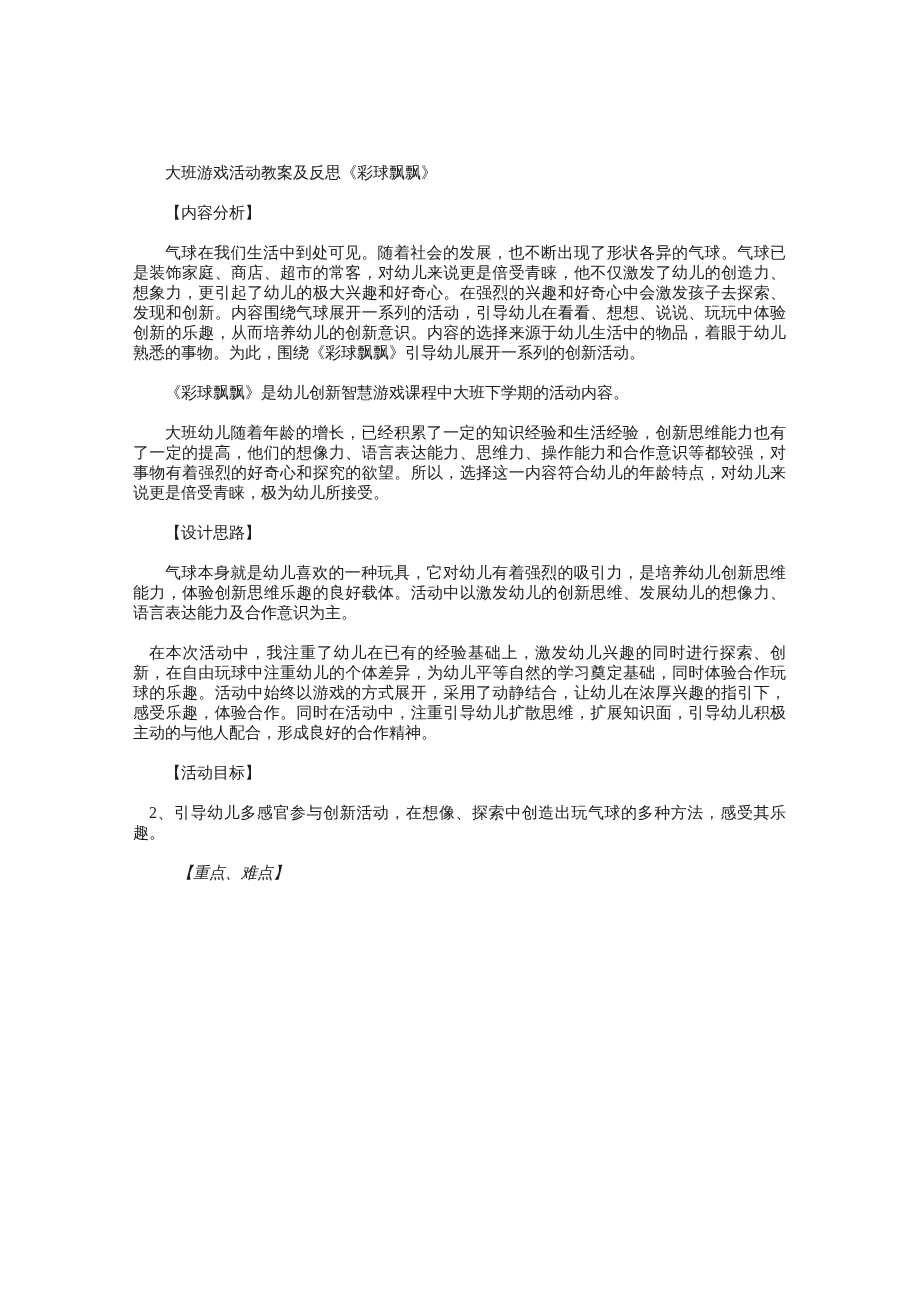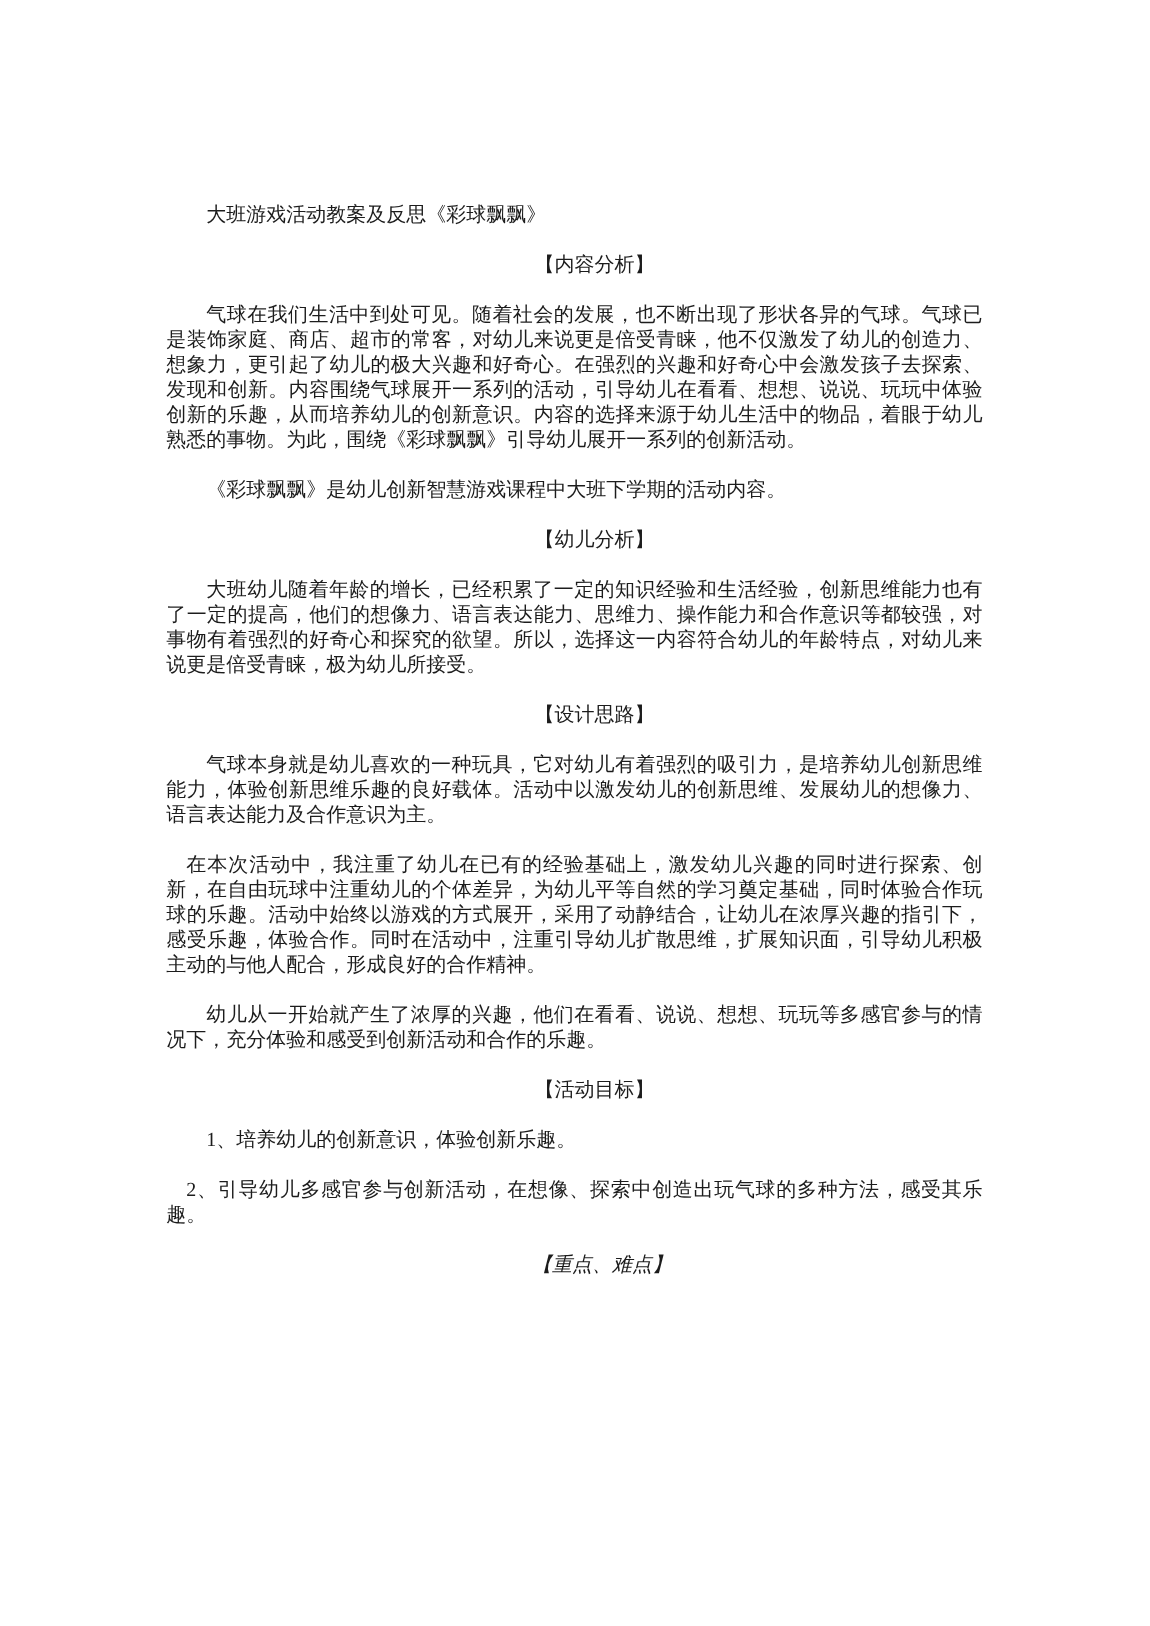--- a/index.html
+++ b/index.html
@@ -39,39 +39,36 @@
     text-indent: 2em;
   }
   .doc-body p.indent-small {
     text-indent: 1em;
   }
   .doc-body p.indent-large {
     text-indent: 2.75em;
     font-style: italic;
   }
   .doc-body p.kind-section-heading {
-    text-align: center;
+    text-align: left;
   }
   .doc-body p.kind-title {
     text-align: left;
   }
 </style>
 </head>
 <body>
 
 <main class="doc-page">
   <div class="doc-body" id="doc-body">
       <p class="kind-title indent-normal">大班游戏活动教案及反思《彩球飘飘》</p>
       <p class="kind-section-heading indent-normal">【内容分析】</p>
       <p class="kind-paragraph indent-normal">气球在我们生活中到处可见。随着社会的发展，也不断出现了形状各异的气球。气球已是装饰家庭、商店、超市的常客，对幼儿来说更是倍受青睐，他不仅激发了幼儿的创造力、想象力，更引起了幼儿的极大兴趣和好奇心。在强烈的兴趣和好奇心中会激发孩子去探索、发现和创新。内容围绕气球展开一系列的活动，引导幼儿在看看、想想、说说、玩玩中体验创新的乐趣，从而培养幼儿的创新意识。内容的选择来源于幼儿生活中的物品，着眼于幼儿熟悉的事物。为此，围绕《彩球飘飘》引导幼儿展开一系列的创新活动。</p>
       <p class="kind-paragraph indent-normal">《彩球飘飘》是幼儿创新智慧游戏课程中大班下学期的活动内容。</p>
-      <p class="kind-section-heading indent-normal">【幼儿分析】</p>
       <p class="kind-paragraph indent-normal">大班幼儿随着年龄的增长，已经积累了一定的知识经验和生活经验，创新思维能力也有了一定的提高，他们的想像力、语言表达能力、思维力、操作能力和合作意识等都较强，对事物有着强烈的好奇心和探究的欲望。所以，选择这一内容符合幼儿的年龄特点，对幼儿来说更是倍受青睐，极为幼儿所接受。</p>
       <p class="kind-section-heading indent-normal">【设计思路】</p>
       <p class="kind-paragraph indent-normal">气球本身就是幼儿喜欢的一种玩具，它对幼儿有着强烈的吸引力，是培养幼儿创新思维能力，体验创新思维乐趣的良好载体。活动中以激发幼儿的创新思维、发展幼儿的想像力、语言表达能力及合作意识为主。</p>
       <p class="kind-paragraph indent-small">在本次活动中，我注重了幼儿在已有的经验基础上，激发幼儿兴趣的同时进行探索、创新，在自由玩球中注重幼儿的个体差异，为幼儿平等自然的学习奠定基础，同时体验合作玩球的乐趣。活动中始终以游戏的方式展开，采用了动静结合，让幼儿在浓厚兴趣的指引下，感受乐趣，体验合作。同时在活动中，注重引导幼儿扩散思维，扩展知识面，引导幼儿积极主动的与他人配合，形成良好的合作精神。</p>
-      <p class="kind-paragraph indent-normal">幼儿从一开始就产生了浓厚的兴趣，他们在看看、说说、想想、玩玩等多感官参与的情况下，充分体验和感受到创新活动和合作的乐趣。</p>
       <p class="kind-section-heading indent-normal">【活动目标】</p>
-      <p class="kind-list-item indent-normal">1、培养幼儿的创新意识，体验创新乐趣。</p>
       <p class="kind-list-item indent-small">2、引导幼儿多感官参与创新活动，在想像、探索中创造出玩气球的多种方法，感受其乐趣。</p>
       <p class="kind-section-heading indent-large">【重点、难点】</p>
     </div>
 </main>
 
 </body></html>

